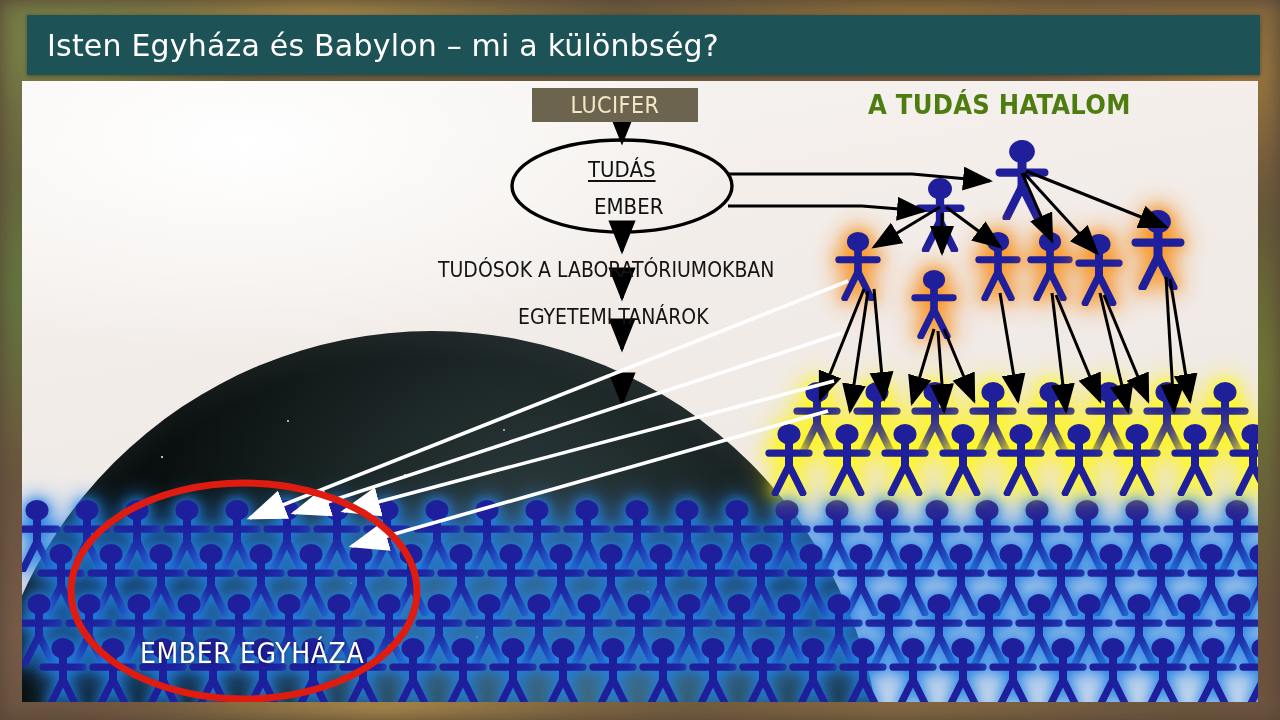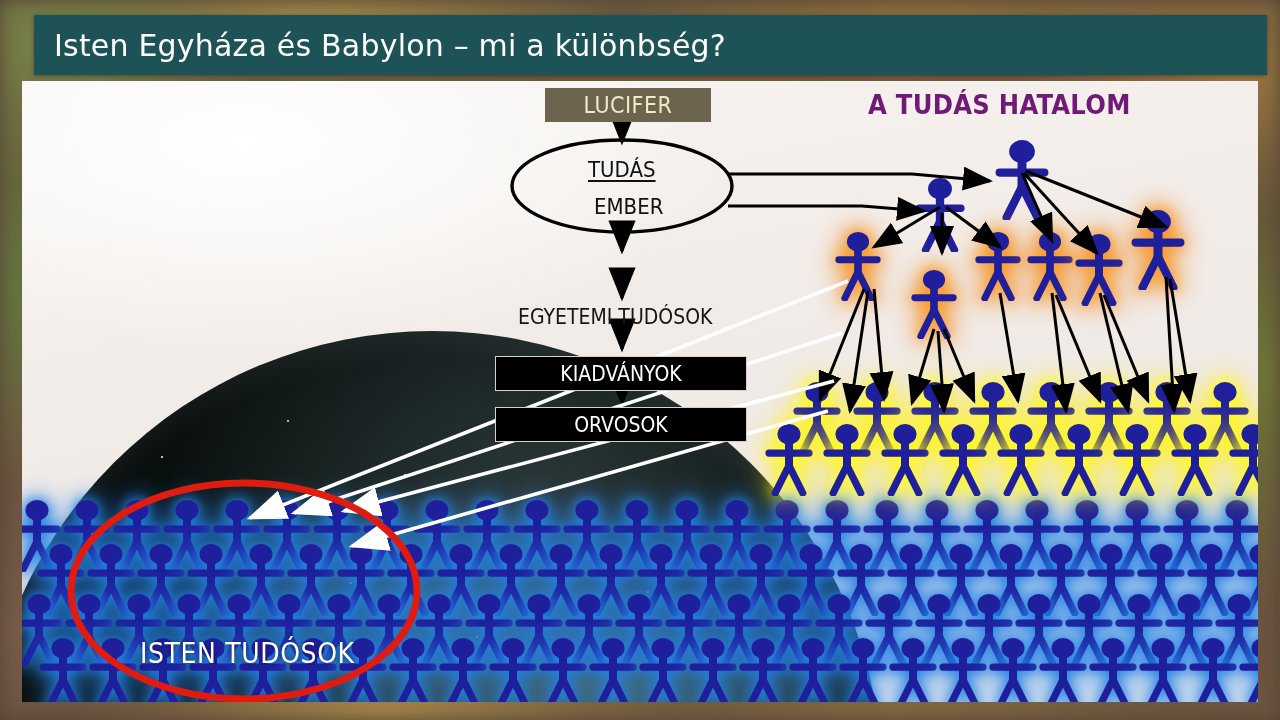--- a/index.html
+++ b/index.html
@@ -24,21 +24,21 @@
       radial-gradient(ellipse 420px 120px at 70% 99%, #9a7a4a 0%, rgba(154,122,74,0) 75%),
       radial-gradient(ellipse 400px 90px at 25% 2%, #c0a050 0%, rgba(192,160,80,0) 75%),
       radial-gradient(ellipse 400px 90px at 72% 2%, #a8833f 0%, rgba(168,131,63,0) 75%),
       linear-gradient(160deg,#6e6a42 0%,#7c6348 35%,#6a5540 60%,#7d6a4a 100%);
     filter:blur(9px);
   }
   .bg-veil{position:absolute;inset:0;background:rgba(60,45,35,.22);}
 
   
   .titlebar{
-    position:absolute;left:34px;top:15px;width:1233px;height:60px;
+    position:absolute;left:27px;top:15px;width:1233px;height:60px;
     background:#1d5257;
     display:flex;align-items:center;
     box-shadow:0 1px 4px rgba(0,0,0,.35);
   }
   .titlebar .t{
     color:#ffffff;font-size:30px;letter-spacing:.2px;
     padding-left:20px;white-space:nowrap;
     font-family:"DejaVu Sans", sans-serif;font-weight:400;
   }
 
@@ -86,26 +86,26 @@
       radial-gradient(1.5px 1.5px at 23% 35%, rgba(235,240,230,.5) 50%, transparent 52%);
   }
 
   
   svg.layer{position:absolute;left:0;top:0;width:1236px;height:621px;overflow:visible;}
 
   
   .lbl{position:absolute;white-space:nowrap;font-family:"DejaVu Sans Condensed","DejaVu Sans",sans-serif;}
 
   .lucifer{
-    left:523px;top:7px;width:166px;height:34px;
+    left:510px;top:7px;width:166px;height:34px;
     background:#6d6450;display:flex;align-items:center;justify-content:center;
     color:#f2e8c6;font-size:23px;letter-spacing:.5px;
   }
   .tudas{
-    left:846px;top:8px;color:#701a75;font-size:27px;font-weight:bold;letter-spacing:.3px;
+    left:846px;top:8px;color:#4d7c0f;font-size:27px;font-weight:bold;letter-spacing:.3px;
   }
   .nehany{left:566px;top:76px;color:#111;font-size:22px;text-decoration:underline;text-underline-offset:3px;}
   .ember{left:572px;top:113px;color:#111;font-size:22px;}
   .tudosok{left:416px;top:177px;color:#141414;font-size:21px;}
   .egyetemi{left:496px;top:224px;color:#141414;font-size:21px;}
 
   .blackbox{
     position:absolute;background:#000;border:1px solid #d9d2c4;
     display:flex;align-items:center;justify-content:center;
     color:#fff;font-family:"DejaVu Sans Condensed","DejaVu Sans",sans-serif;
@@ -1339,20 +1339,19 @@
         <line x1="806" y1="330" x2="330" y2="465"></line>
       </g>
 
       <ellipse cx="222" cy="510" rx="173" ry="108" fill="none" stroke="#e01b10" stroke-width="7"></ellipse>
     </svg>
 
     <div class="lbl lucifer">LUCIFER</div>
     <div class="lbl tudas">A TUDÁS HATALOM</div>
     <div class="lbl nehany">TUDÁS</div>
     <div class="lbl ember">EMBER</div>
-    <div class="lbl egyetemi">EGYETEMI TUDÓSOK</div>
-
-    <div class="blackbox kiadvanyok">KIADVÁNYOK</div>
-    <div class="blackbox orvosok">ORVOSOK</div>
-
-    <div class="lbl isten">ISTEN TUDÓSOK</div>
+    <div class="lbl tudosok">TUDÓSOK  A LABORATÓRIUMOKBAN</div>
+    <div class="lbl egyetemi">EGYETEMI TANÁROK</div>
+
+
+    <div class="lbl isten">EMBER EGYHÁZA</div>
   </div>
 </div>
 
 </body></html>

